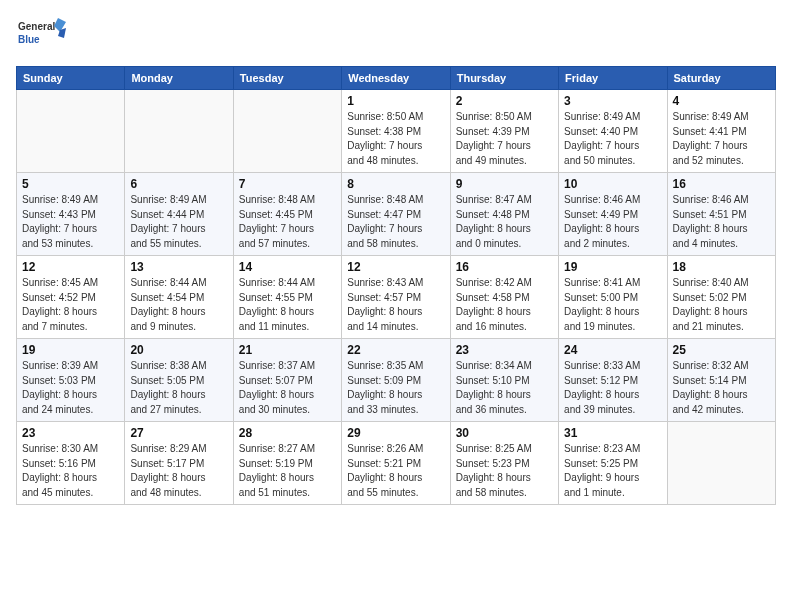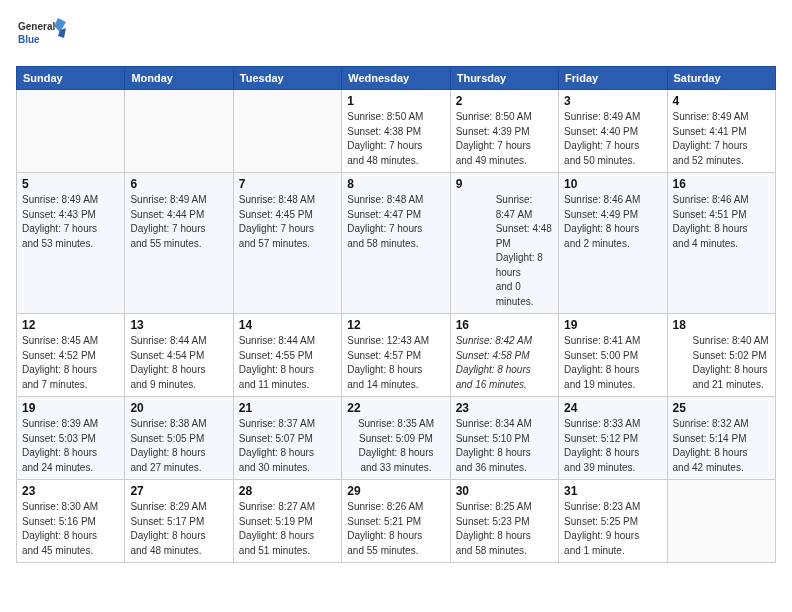--- a/index.html
+++ b/index.html
@@ -161,21 +161,21 @@
         </td>
         <td>
           <div class="day-num">8</div>
           <div class="day-info" style="white-space: pre-line;">Sunrise: 8:48 AM
 Sunset: 4:47 PM
 Daylight: 7 hours
 and 58 minutes.</div>
         </td>
         <td>
           <div class="day-num">9</div>
-          <div class="day-info" style="white-space: pre-line; margin-left: 40px;">Sunrise: 8:47 AM
+          <div class="day-info" style="white-space: pre-line;">Sunrise: 8:47 AM
 Sunset: 4:48 PM
 Daylight: 8 hours
 and 0 minutes.</div>
         </td>
         <td>
           <div class="day-num">10</div>
           <div class="day-info" style="white-space: pre-line;">Sunrise: 8:46 AM
 Sunset: 4:49 PM
 Daylight: 8 hours
 and 2 minutes.</div>
@@ -205,42 +205,42 @@
         </td>
         <td>
           <div class="day-num">14</div>
           <div class="day-info" style="white-space: pre-line;">Sunrise: 8:44 AM
 Sunset: 4:55 PM
 Daylight: 8 hours
 and 11 minutes.</div>
         </td>
         <td>
           <div class="day-num">12</div>
-          <div class="day-info" style="white-space: pre-line;">Sunrise: 12:43 AM
+          <div class="day-info" style="white-space: pre-line;">Sunrise: 8:43 AM
 Sunset: 4:57 PM
 Daylight: 8 hours
 and 14 minutes.</div>
         </td>
         <td>
           <div class="day-num">16</div>
-          <div class="day-info" style="white-space: pre-line; font-style: italic;">Sunrise: 8:42 AM
+          <div class="day-info" style="white-space: pre-line;">Sunrise: 8:42 AM
 Sunset: 4:58 PM
 Daylight: 8 hours
 and 16 minutes.</div>
         </td>
         <td>
           <div class="day-num">19</div>
           <div class="day-info" style="white-space: pre-line;">Sunrise: 8:41 AM
 Sunset: 5:00 PM
 Daylight: 8 hours
 and 19 minutes.</div>
         </td>
         <td>
           <div class="day-num">18</div>
-          <div class="day-info" style="white-space: pre-line; margin-left: 20px;">Sunrise: 8:40 AM
+          <div class="day-info" style="white-space: pre-line;">Sunrise: 8:40 AM
 Sunset: 5:02 PM
 Daylight: 8 hours
 and 21 minutes.</div>
         </td>
       </tr>
       <tr>
         <td>
           <div class="day-num">19</div>
           <div class="day-info" style="white-space: pre-line;">Sunrise: 8:39 AM
 Sunset: 5:03 PM
@@ -256,21 +256,21 @@
         </td>
         <td>
           <div class="day-num">21</div>
           <div class="day-info" style="white-space: pre-line;">Sunrise: 8:37 AM
 Sunset: 5:07 PM
 Daylight: 8 hours
 and 30 minutes.</div>
         </td>
         <td>
           <div class="day-num">22</div>
-          <div class="day-info" style="white-space: pre-line; text-align: center;">Sunrise: 8:35 AM
+          <div class="day-info" style="white-space: pre-line;">Sunrise: 8:35 AM
 Sunset: 5:09 PM
 Daylight: 8 hours
 and 33 minutes.</div>
         </td>
         <td>
           <div class="day-num">23</div>
           <div class="day-info" style="white-space: pre-line;">Sunrise: 8:34 AM
 Sunset: 5:10 PM
 Daylight: 8 hours
 and 36 minutes.</div>

